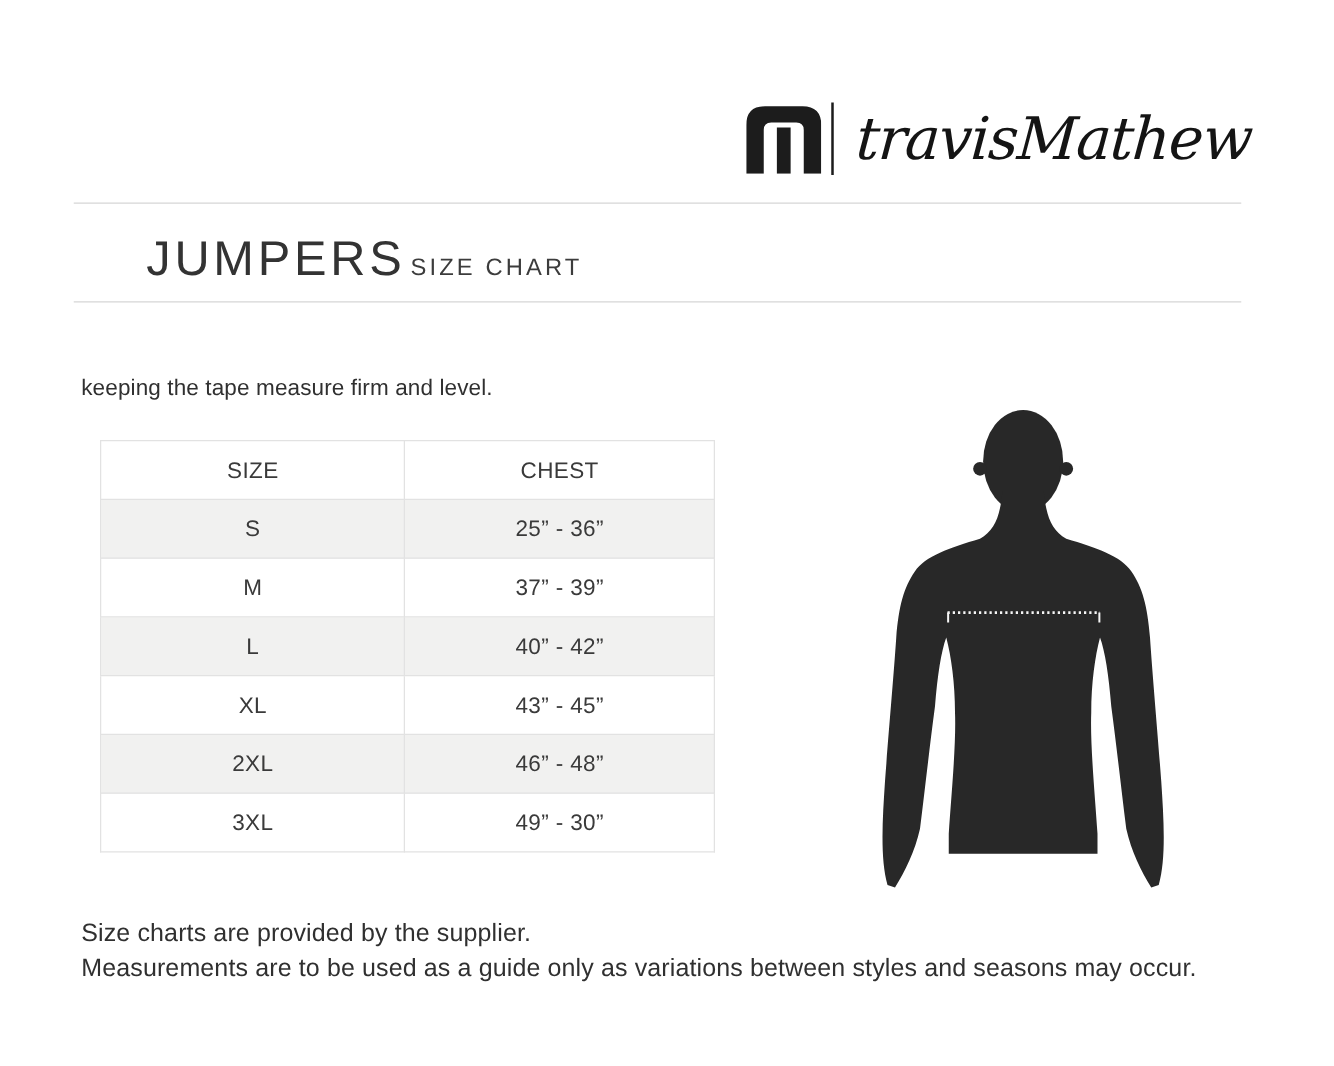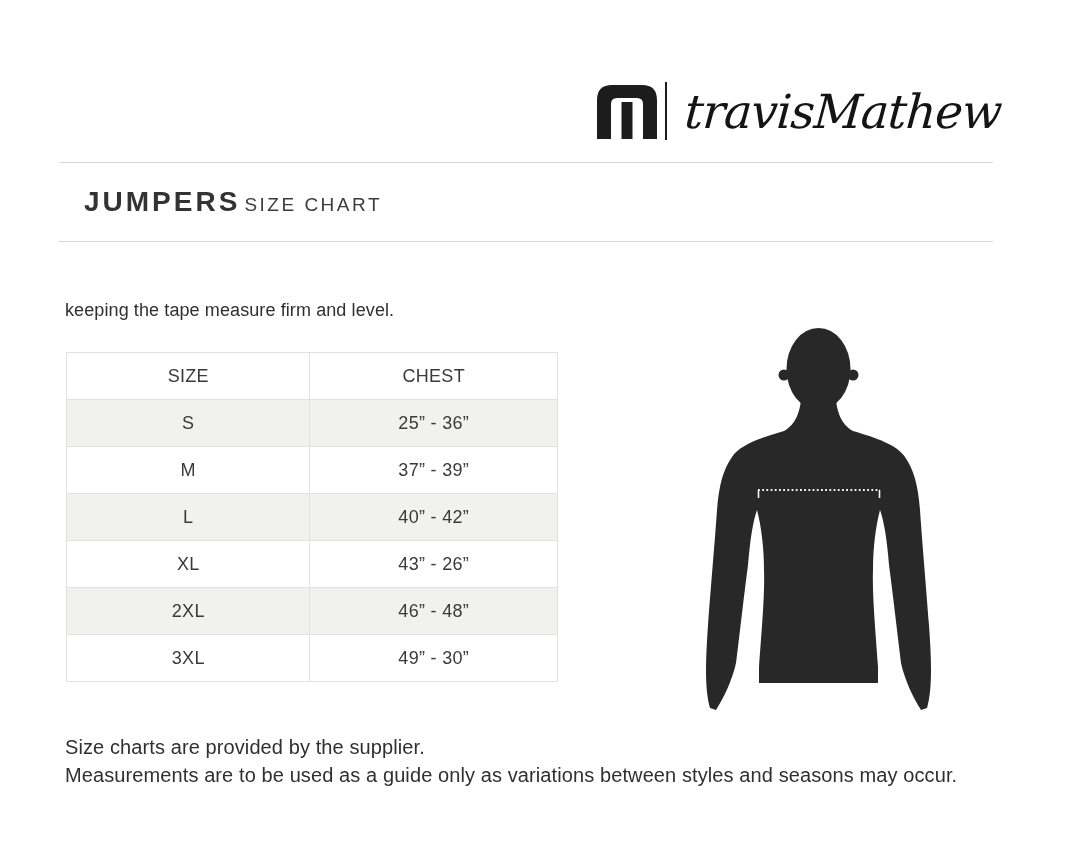--- a/index.html
+++ b/index.html
@@ -37,38 +37,38 @@
     position: absolute; left: 59px; width: 934px; height: 1px;
     background: #d6d6d6;
   }
   .rule-top { top: 162px; }
   .rule-bottom { top: 241px; }
   .title-row {
     position: absolute; left: 84px; top: 188px;
     display: flex; align-items: baseline;
   }
   .page-title {
-    font-size: 28px; font-weight: bold; letter-spacing: 3px;
-    color: #333333; line-height: 1;
+    font-size: 39px; font-weight: normal; letter-spacing: 3px;
+    color: #333333; line-height: 1; margin-left: 33px;
   }
   .page-subtitle {
     font-size: 19px; font-weight: normal; letter-spacing: 2.5px;
     color: #3c3c3c; margin-left: 4px;
   }
 
   
   .intro {
     position: absolute; left: 65px; top: 268px; width: 920px;
     font-size: 18px; line-height: 28px; color: #303030;
     letter-spacing: 0.1px;
   }
 
   
   .size-table {
-    position: absolute; left: 66px; top: 352px; width: 492px;
+    position: absolute; left: 80px; top: 352px; width: 492px;
     border-collapse: collapse;
     font-size: 18px; color: #3a3a3a;
   }
   .size-table th, .size-table td {
     border: 1px solid #e2e2e2;
     height: 47px;
     text-align: center; vertical-align: middle;
     font-weight: normal;
     letter-spacing: 0.3px;
   }
@@ -135,21 +135,21 @@
     <tr>
       <td>M</td>
       <td>37” - 39”</td>
     </tr>
     <tr>
       <td>L</td>
       <td>40” - 42”</td>
     </tr>
     <tr>
       <td>XL</td>
-      <td>43” - 26”</td>
+      <td>43” - 45”</td>
     </tr>
     <tr>
       <td>2XL</td>
       <td>46” - 48”</td>
     </tr>
     <tr>
       <td>3XL</td>
       <td>49” - 30”</td>
     </tr>
   </tbody>

